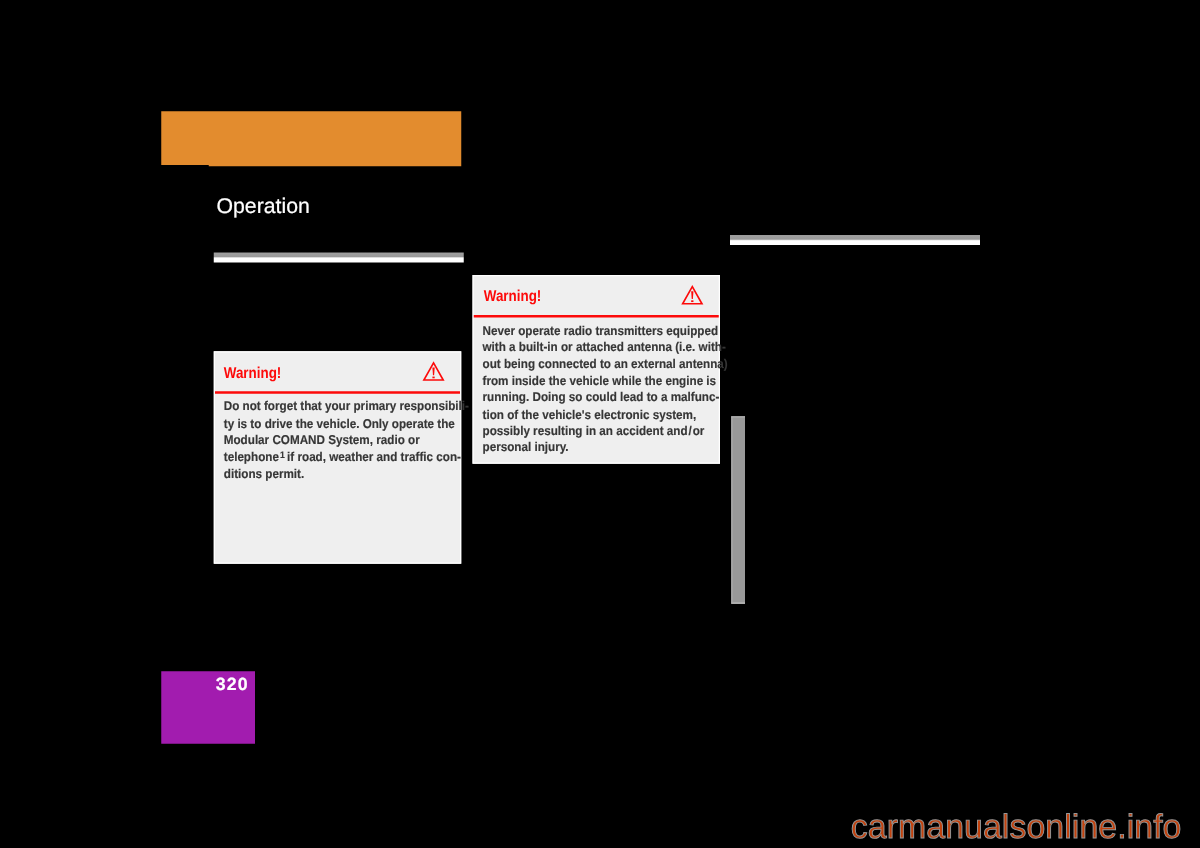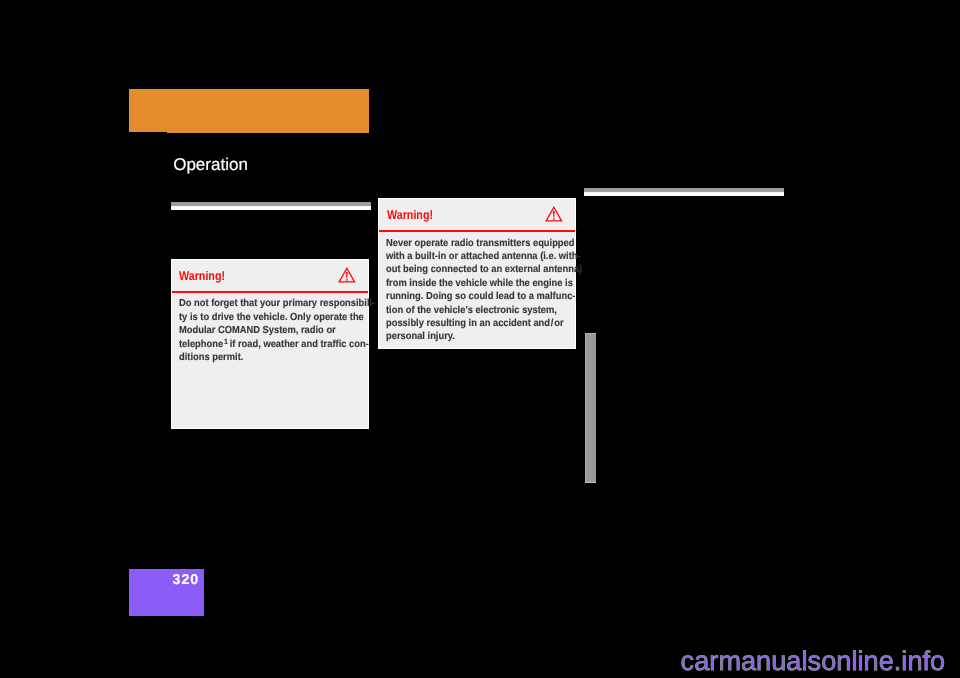--- a/index.html
+++ b/index.html
@@ -68,20 +68,21 @@
     box-sizing: border-box;
   }
 
   
   .warnbox {
     position: absolute;
     background: #efefef;
     border: 1.3px solid #ffffff;
     box-sizing: border-box;
     width: 198px;
+    margin-top: 22px;
   }
   .warnbox-left  { left: 170.9px; top: 258.9px; height: 170px; }
   .warnbox-right { left: 378px; top: 198.1px; height: 150.8px; }
 
   .warn-head {
     position: relative;
     height: 31px;
     border-bottom: 2px solid #fd0a0a;
   }
   .warn-title {
@@ -113,40 +114,40 @@
     transform: scaleX(0.917);
     transform-origin: left center;
   }
   .warn-body p:last-child { margin-bottom: 0; }
   .ln { display: block; white-space: pre; }
   sup { font-size: 7.6px; vertical-align: 0.36em; line-height: 0; }
 
   
   .pagenum-box {
     position: absolute;
-    left: 128.7px; top: 569px;
-    width: 75.3px; height: 47px;
-    background: #8b5cf6;
+    left: 128.7px; top: 537px;
+    width: 75.3px; height: 58px;
+    background: #a21caf;
   }
   .pagenum-label {
     position: absolute;
     right: 4.8px; top: 4.4px;
     color: #ffffff;
     font-size: 14.2px;
     font-weight: bold;
     letter-spacing: 1.0px;
     line-height: 14px;
     -webkit-text-stroke: 0.18px #ffffff;
   }
 
   
   .watermark {
     position: absolute;
     left: 680.6px; top: 646.3px;
-    color: #8b5cf6;
+    color: #c2410c;
     font-size: 27.1px;
     letter-spacing: 0.05px;
     line-height: 30px;
     -webkit-text-stroke: 0.75px #979797;
   }
 </style>
 </head>
 <body>
 
 <div class="page">

